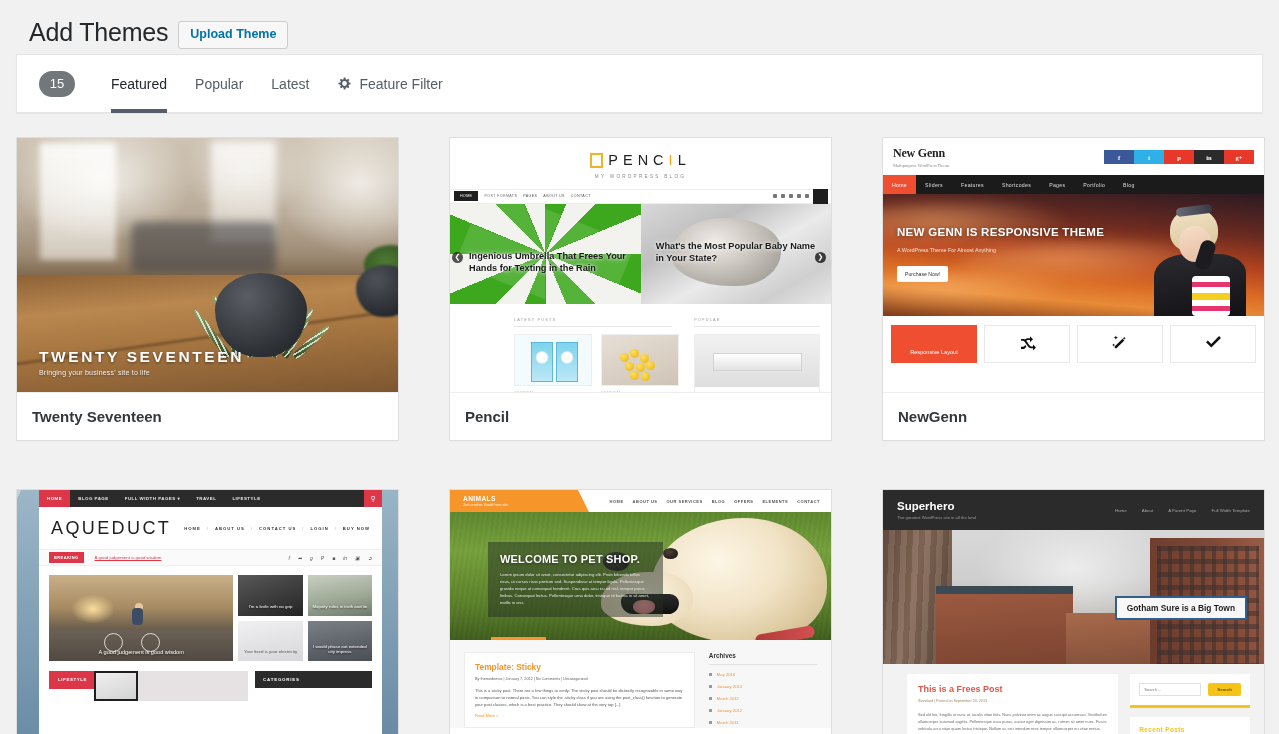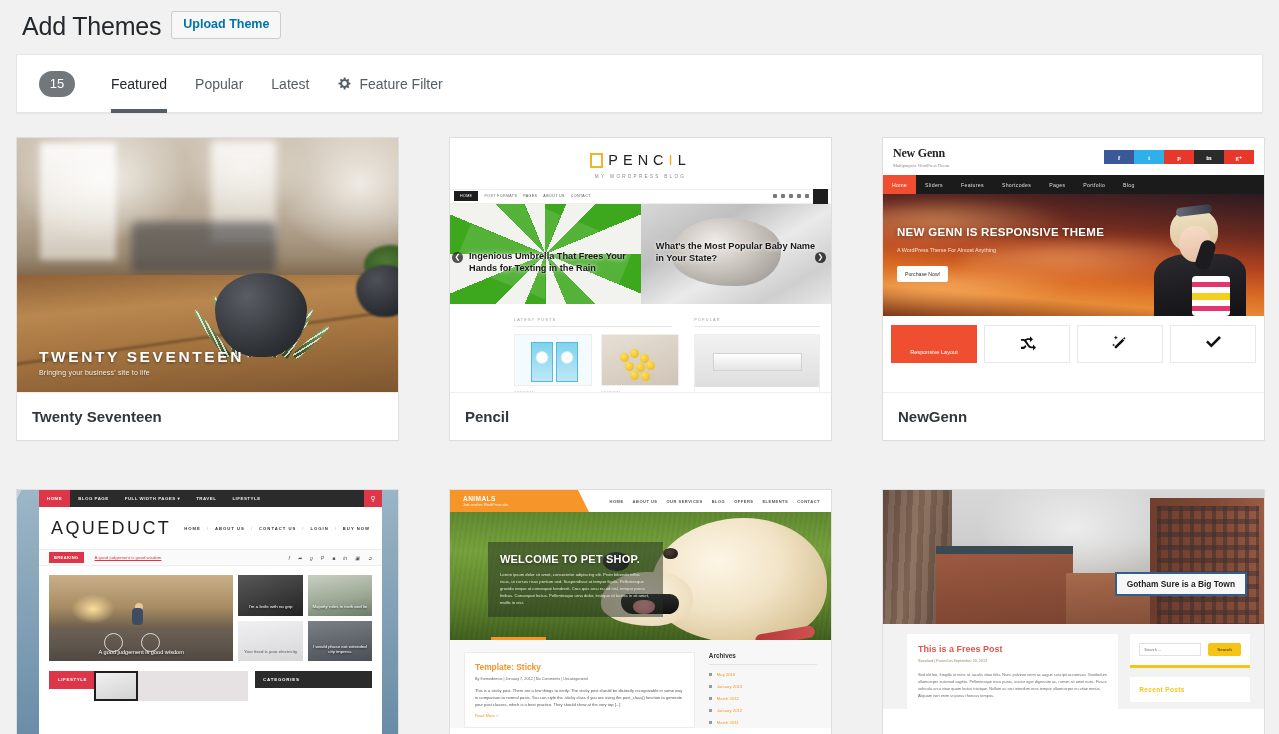--- a/index.html
+++ b/index.html
@@ -8,23 +8,24 @@
     margin: 0; padding: 0;
     width: 1279px; height: 734px;
     background: #f1f1f1;
     font-family: "Liberation Sans", sans-serif;
     overflow: hidden;
     color: #32373c;
   }
 
   
   .page-head {
-    display: flex; align-items: flex-start;
-    padding: 10px 0 0 22px;
+    display: flex; align-items: flex-end;
+    padding: 10px 0 0 13px;
     height: 48px;
+    margin-left: 16px;
   }
   .page-title {
     font-size: 25px; font-weight: 400; color: #23282d;
     line-height: 1.3; margin: 0 10px 0 0; letter-spacing: -0.2px;
   }
   .upload-btn {
     display: inline-block;
     border: 1px solid #ccc;
     background: #f7f7f7;
     color: #0073aa;
@@ -545,21 +546,21 @@
   }
   .sh-bldg-mid2 {
     position: absolute; left: 48%; bottom: 0; width: 22%; height: 38%;
     background: linear-gradient(175deg,#a86a4c,#83503a);
   }
   .sh-roof {
     position: absolute; left: 14%; bottom: 52%; width: 36%; height: 6%;
     background: #3b4a52;
   }
   .sh-cap {
-    position: absolute; right: 17px; bottom: 28px; z-index: 6;
+    position: absolute; right: 17px; bottom: 44px; z-index: 6;
     background: #f7f7f7; border: 2px solid #2f5f8e;
     padding: 5px 10px; color: #1e1e1e; font-size: 8.4px; font-weight: 700;
   }
   .sh-body { display: flex; gap: 12px; padding: 10px 14px 0 24px; background: #f2f2f2; }
   .sh-main { width: 64%; background: #fff; padding: 10px 11px; }
   .sh-ptitle { color: #e0564a; font-size: 9px; font-weight: 700; }
   .sh-pmeta { font-size: 3.7px; color: #9a8b6a; margin-top: 5px; }
   .sh-ptext { font-size: 3.9px; color: #6a6a6a; line-height: 1.8; margin-top: 8px; }
   .sh-side { width: 36%; }
   .sh-widget { background: #fff; border-bottom: 3px solid #f5c417; padding: 9px; }
@@ -969,20 +970,32 @@
             </div>
         </div>
       </div>
     </div>
 
   </div>
 
   <div class="theme-card row2">
     <div class="theme-screenshot sh-shot">
 
+      <div class="sh-head">
+        <div>
+          <div class="sh-title">Superhero</div>
+          <div class="sh-tag">The greatest WordPress site in all the land</div>
+        </div>
+        <div class="sh-nav">
+          <span>Home</span>
+          <span>About</span>
+          <span>A Parent Page</span>
+          <span>Full Width Template</span>
+        </div>
+      </div>
 
       <div class="sh-hero">
         <span class="sh-fog"></span>
         <span class="sh-bldg-left"></span>
         <span class="sh-bldg-mid"></span>
         <span class="sh-roof"></span>
         <span class="sh-bldg-mid2"></span>
         <span class="sh-bldg-right">
           <i class="sh-win-grid"></i>
         </span>

